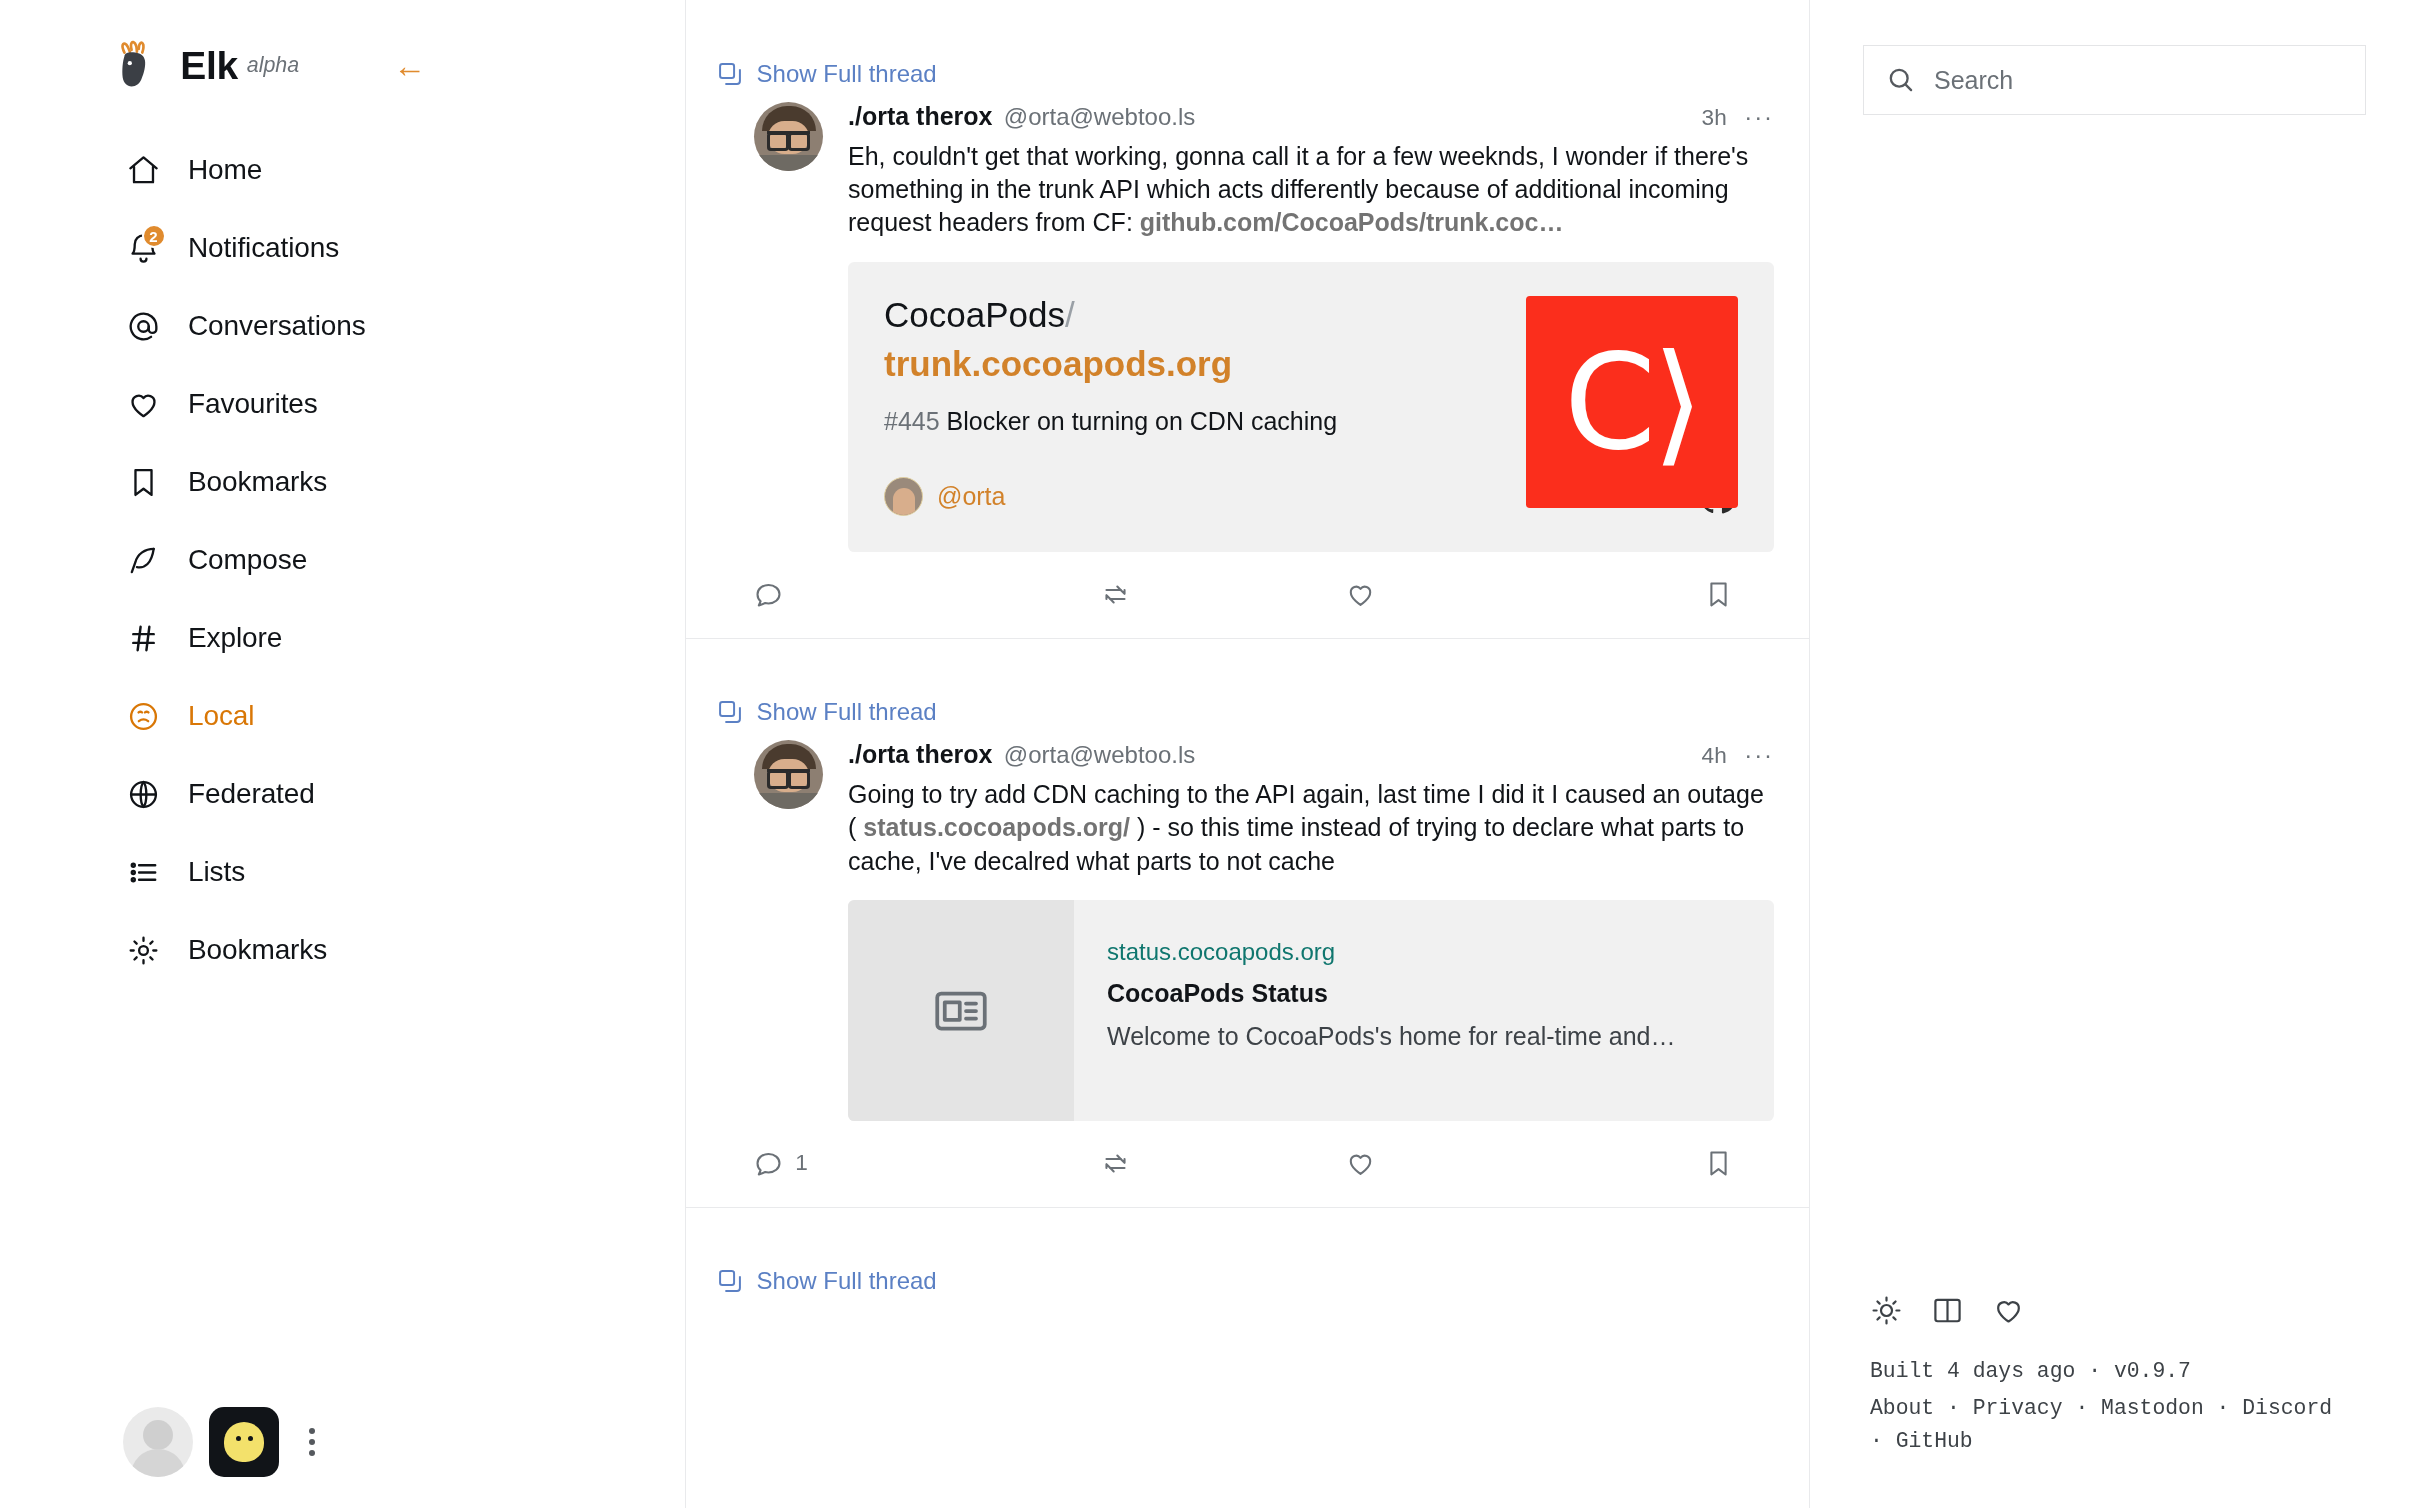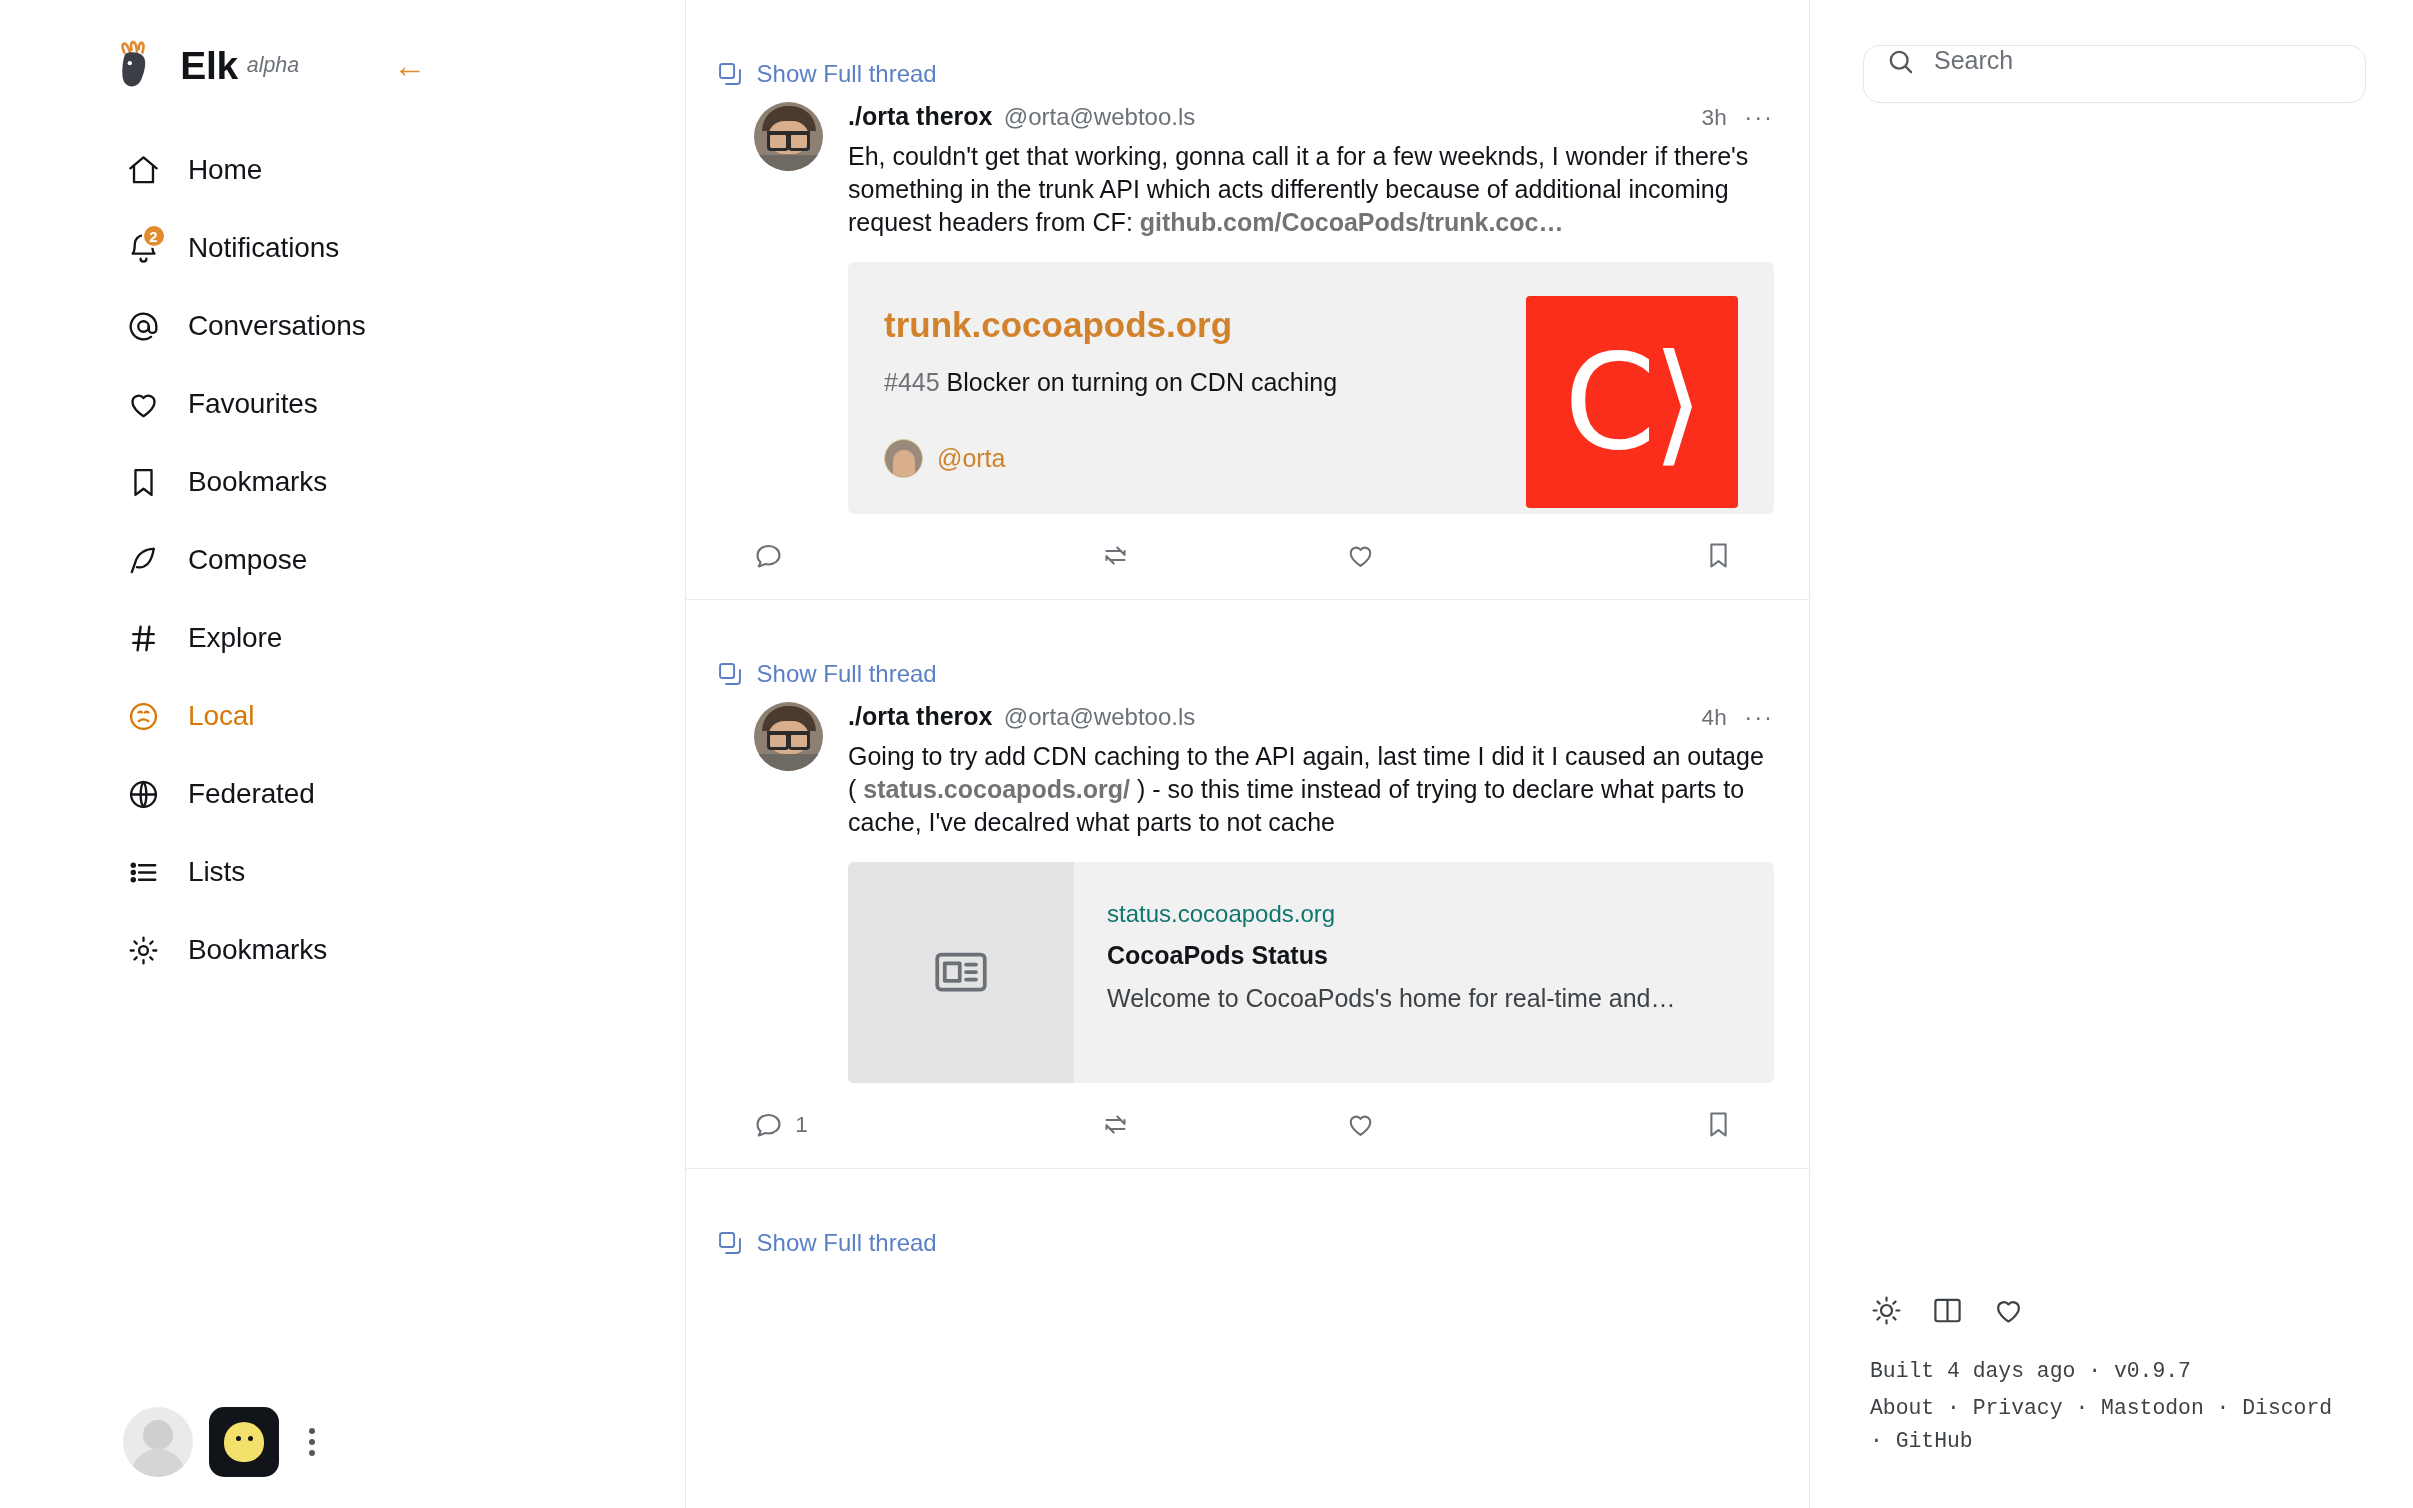--- a/index.html
+++ b/index.html
@@ -330,25 +330,25 @@
 
   
   .right {
     flex: 1 1 auto;
     position: relative;
     padding: 45px 0 0 0;
   }
   .search-box {
     margin-left: 53px;
     width: 503px;
-    height: 58px;
+    height: 70px;
     border: 1.3px solid #e4e5e7;
-    border-radius: 17px;
-    display: flex;
-    align-items: flex-start;
+    border-radius: 0;
+    display: flex;
+    align-items: center;
     padding: 0 21.4px;
     background: #fff;
   }
   .search-box svg { width: 31px; height: 31px; flex: 0 0 31px; color: #55595e; }
   .search-input {
     border: none; outline: none; background: transparent;
     font-size: 25px; color: #111418;
     margin-left: 17.6px; width: 100%;
     font-family: "Liberation Sans", sans-serif;
   }
@@ -549,20 +549,21 @@
         <div class="post-main">
           <div class="post-head">
             <span class="display-name">./orta therox</span>
             <span class="handle">@orta@webtoo.ls</span>
             <span class="post-time">3h</span>
             <span class="post-more">···</span>
           </div>
           <div class="post-text"><span>Eh, couldn't get that working, gonna call it a for a few weeknds, I wonder if there's something in the trunk API which acts differently because of additional incoming request headers from CF: </span><a>github.com/CocoaPods/trunk.coc…</a></div>
 
           <div class="card-github">
+            <div class="gh-title"><span>CocoaPods</span><span class="sep">/</span></div>
             <div class="gh-repo">trunk.cocoapods.org</div>
             <div class="gh-issue"><span class="num">#445</span> <span>Blocker on turning on CDN caching</span></div>
             <div class="gh-foot">
               <span class="gh-avatar">
                   <span class="f"></span>
                 </span>
               <span class="gh-handle">@orta</span>
               <span class="gh-mark">
                 <svg viewBox="0 0 24 24" fill="#2b2b2b">
                     <path d="M12 1.8a10.2 10.2 0 0 0-3.2 19.9c.5.1.7-.2.7-.5v-1.9c-2.8.6-3.4-1.3-3.4-1.3-.5-1.2-1.2-1.5-1.2-1.5-.9-.6.1-.6.1-.6 1 .1 1.6 1.1 1.6 1.1.9 1.6 2.4 1.1 3 .9.1-.7.4-1.1.7-1.4-2.3-.3-4.7-1.1-4.7-5 0-1.1.4-2 1-2.7-.1-.3-.4-1.3.1-2.7 0 0 .9-.3 2.8 1a9.6 9.6 0 0 1 5.1 0c1.9-1.3 2.8-1 2.8-1 .6 1.4.2 2.4.1 2.7.7.7 1 1.6 1 2.7 0 3.9-2.4 4.7-4.6 5 .4.3.7 1 .7 2v2.9c0 .3.2.6.7.5A10.2 10.2 0 0 0 12 1.8Z"></path>

